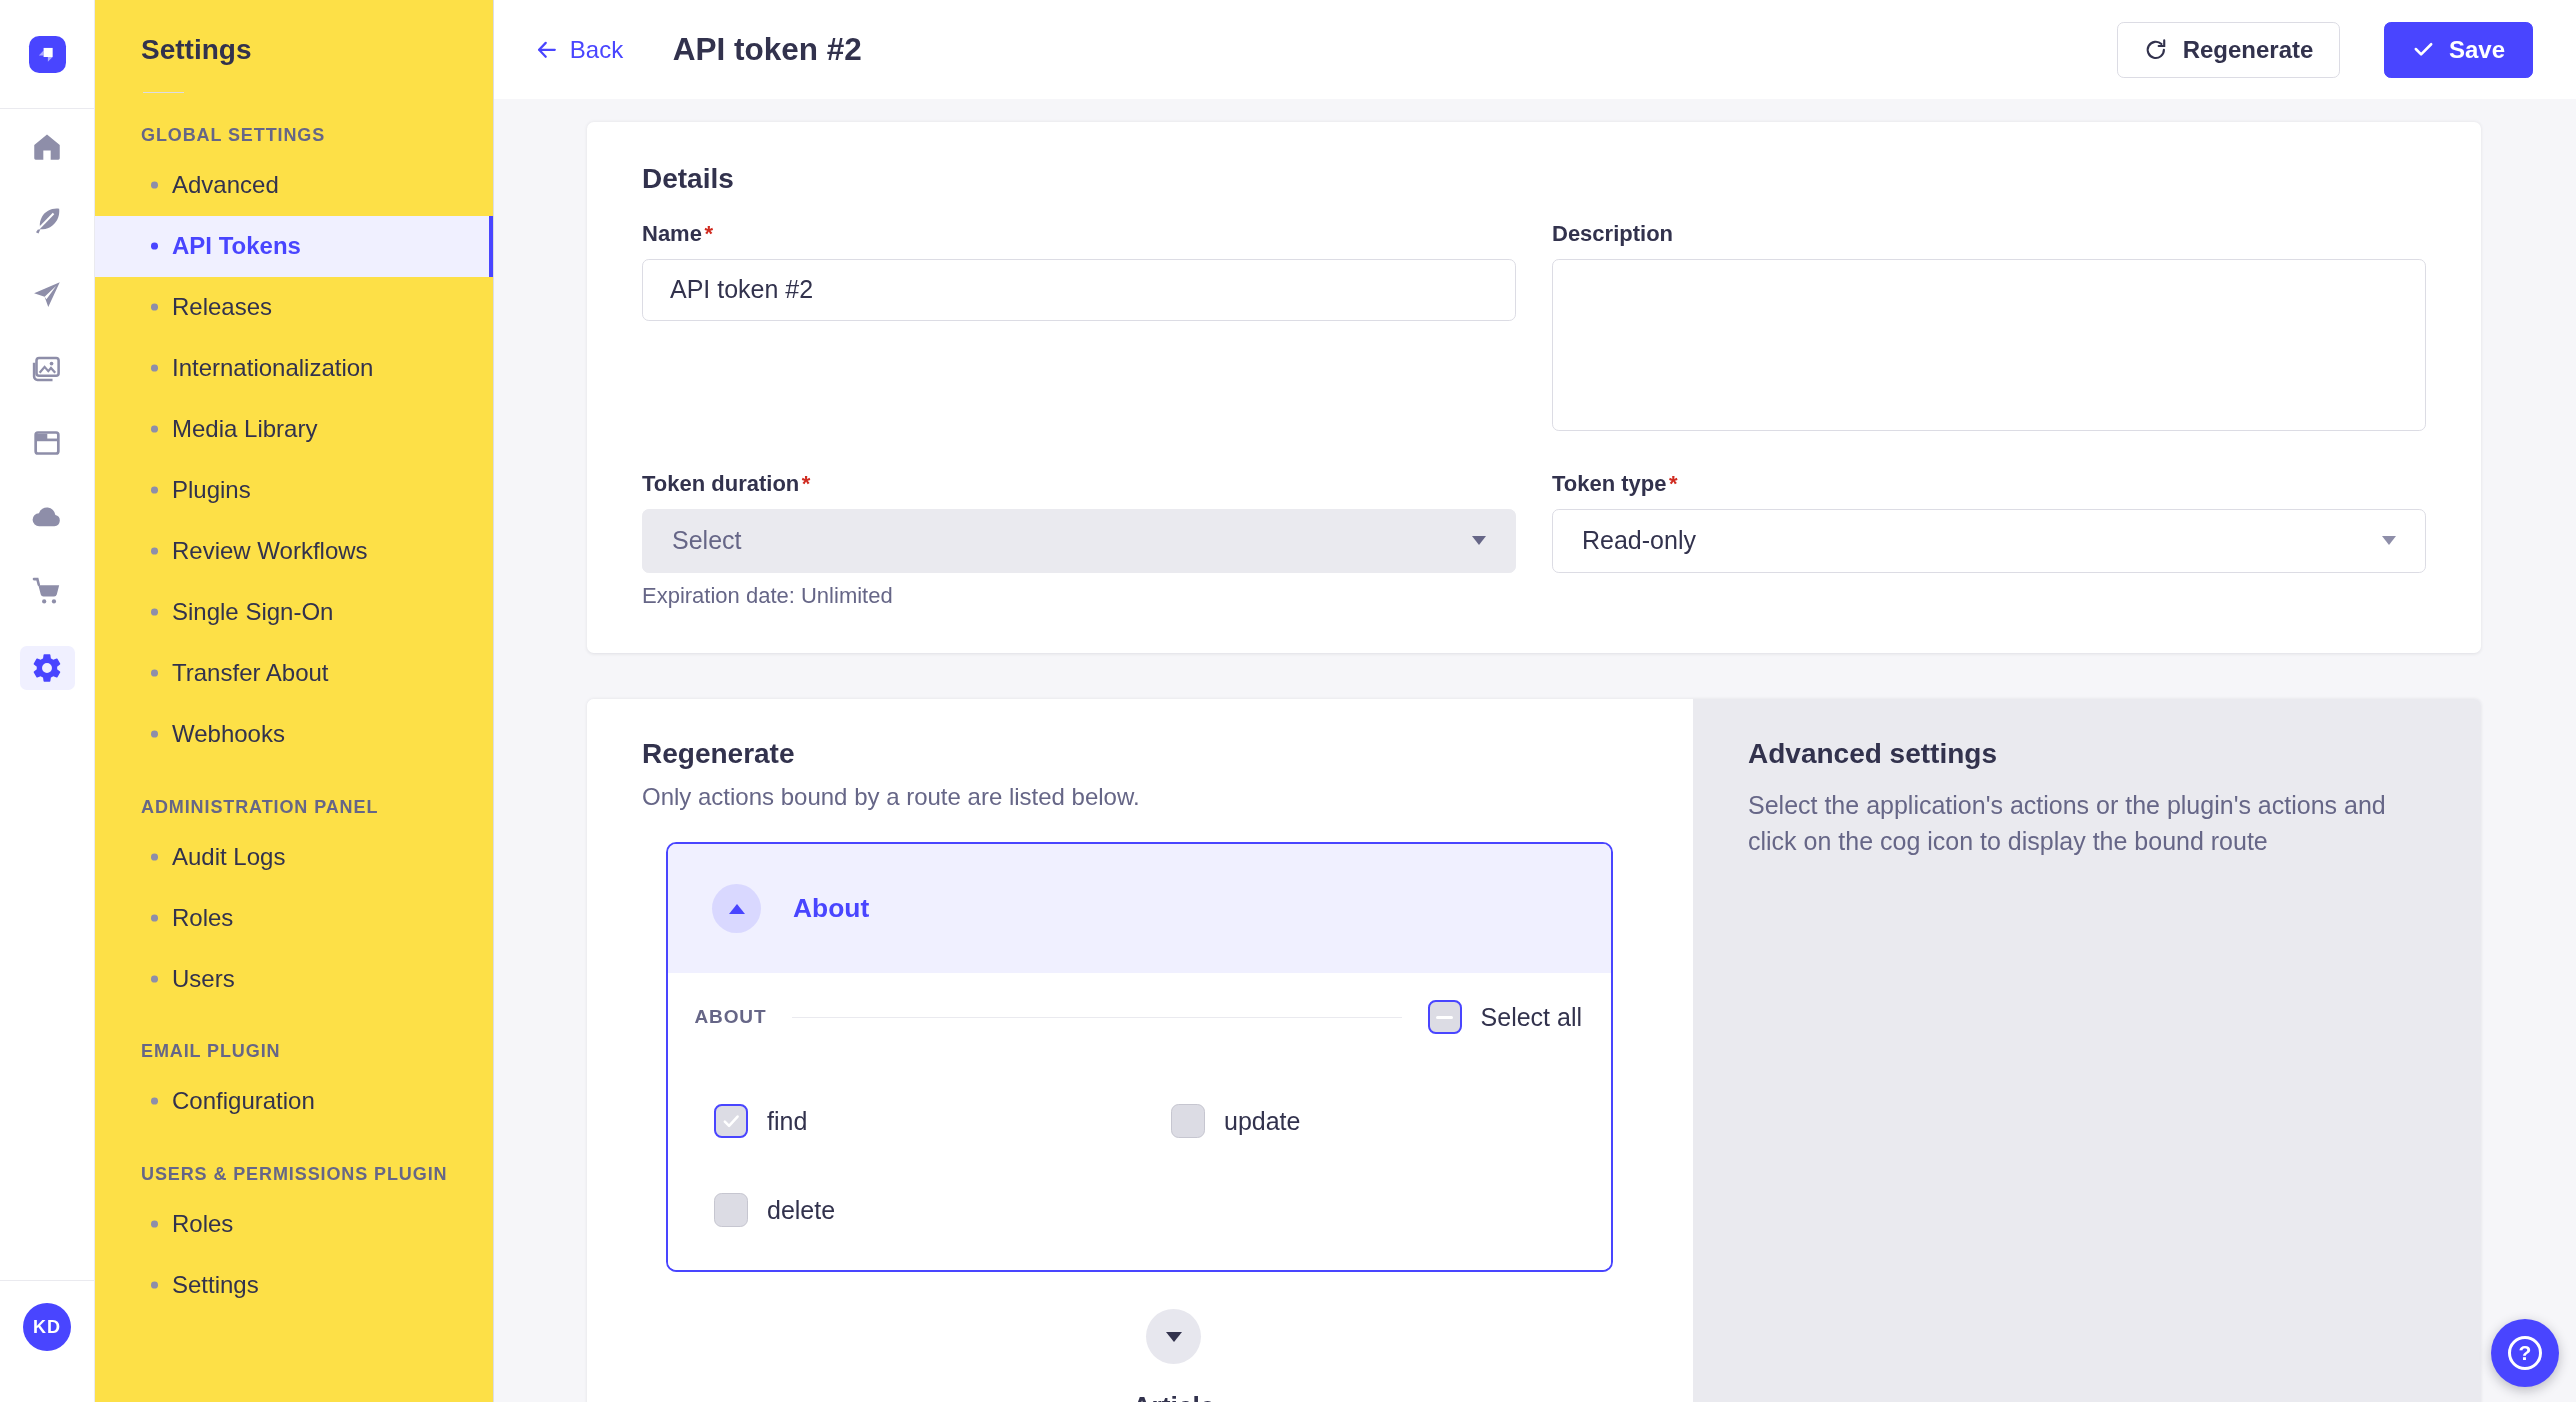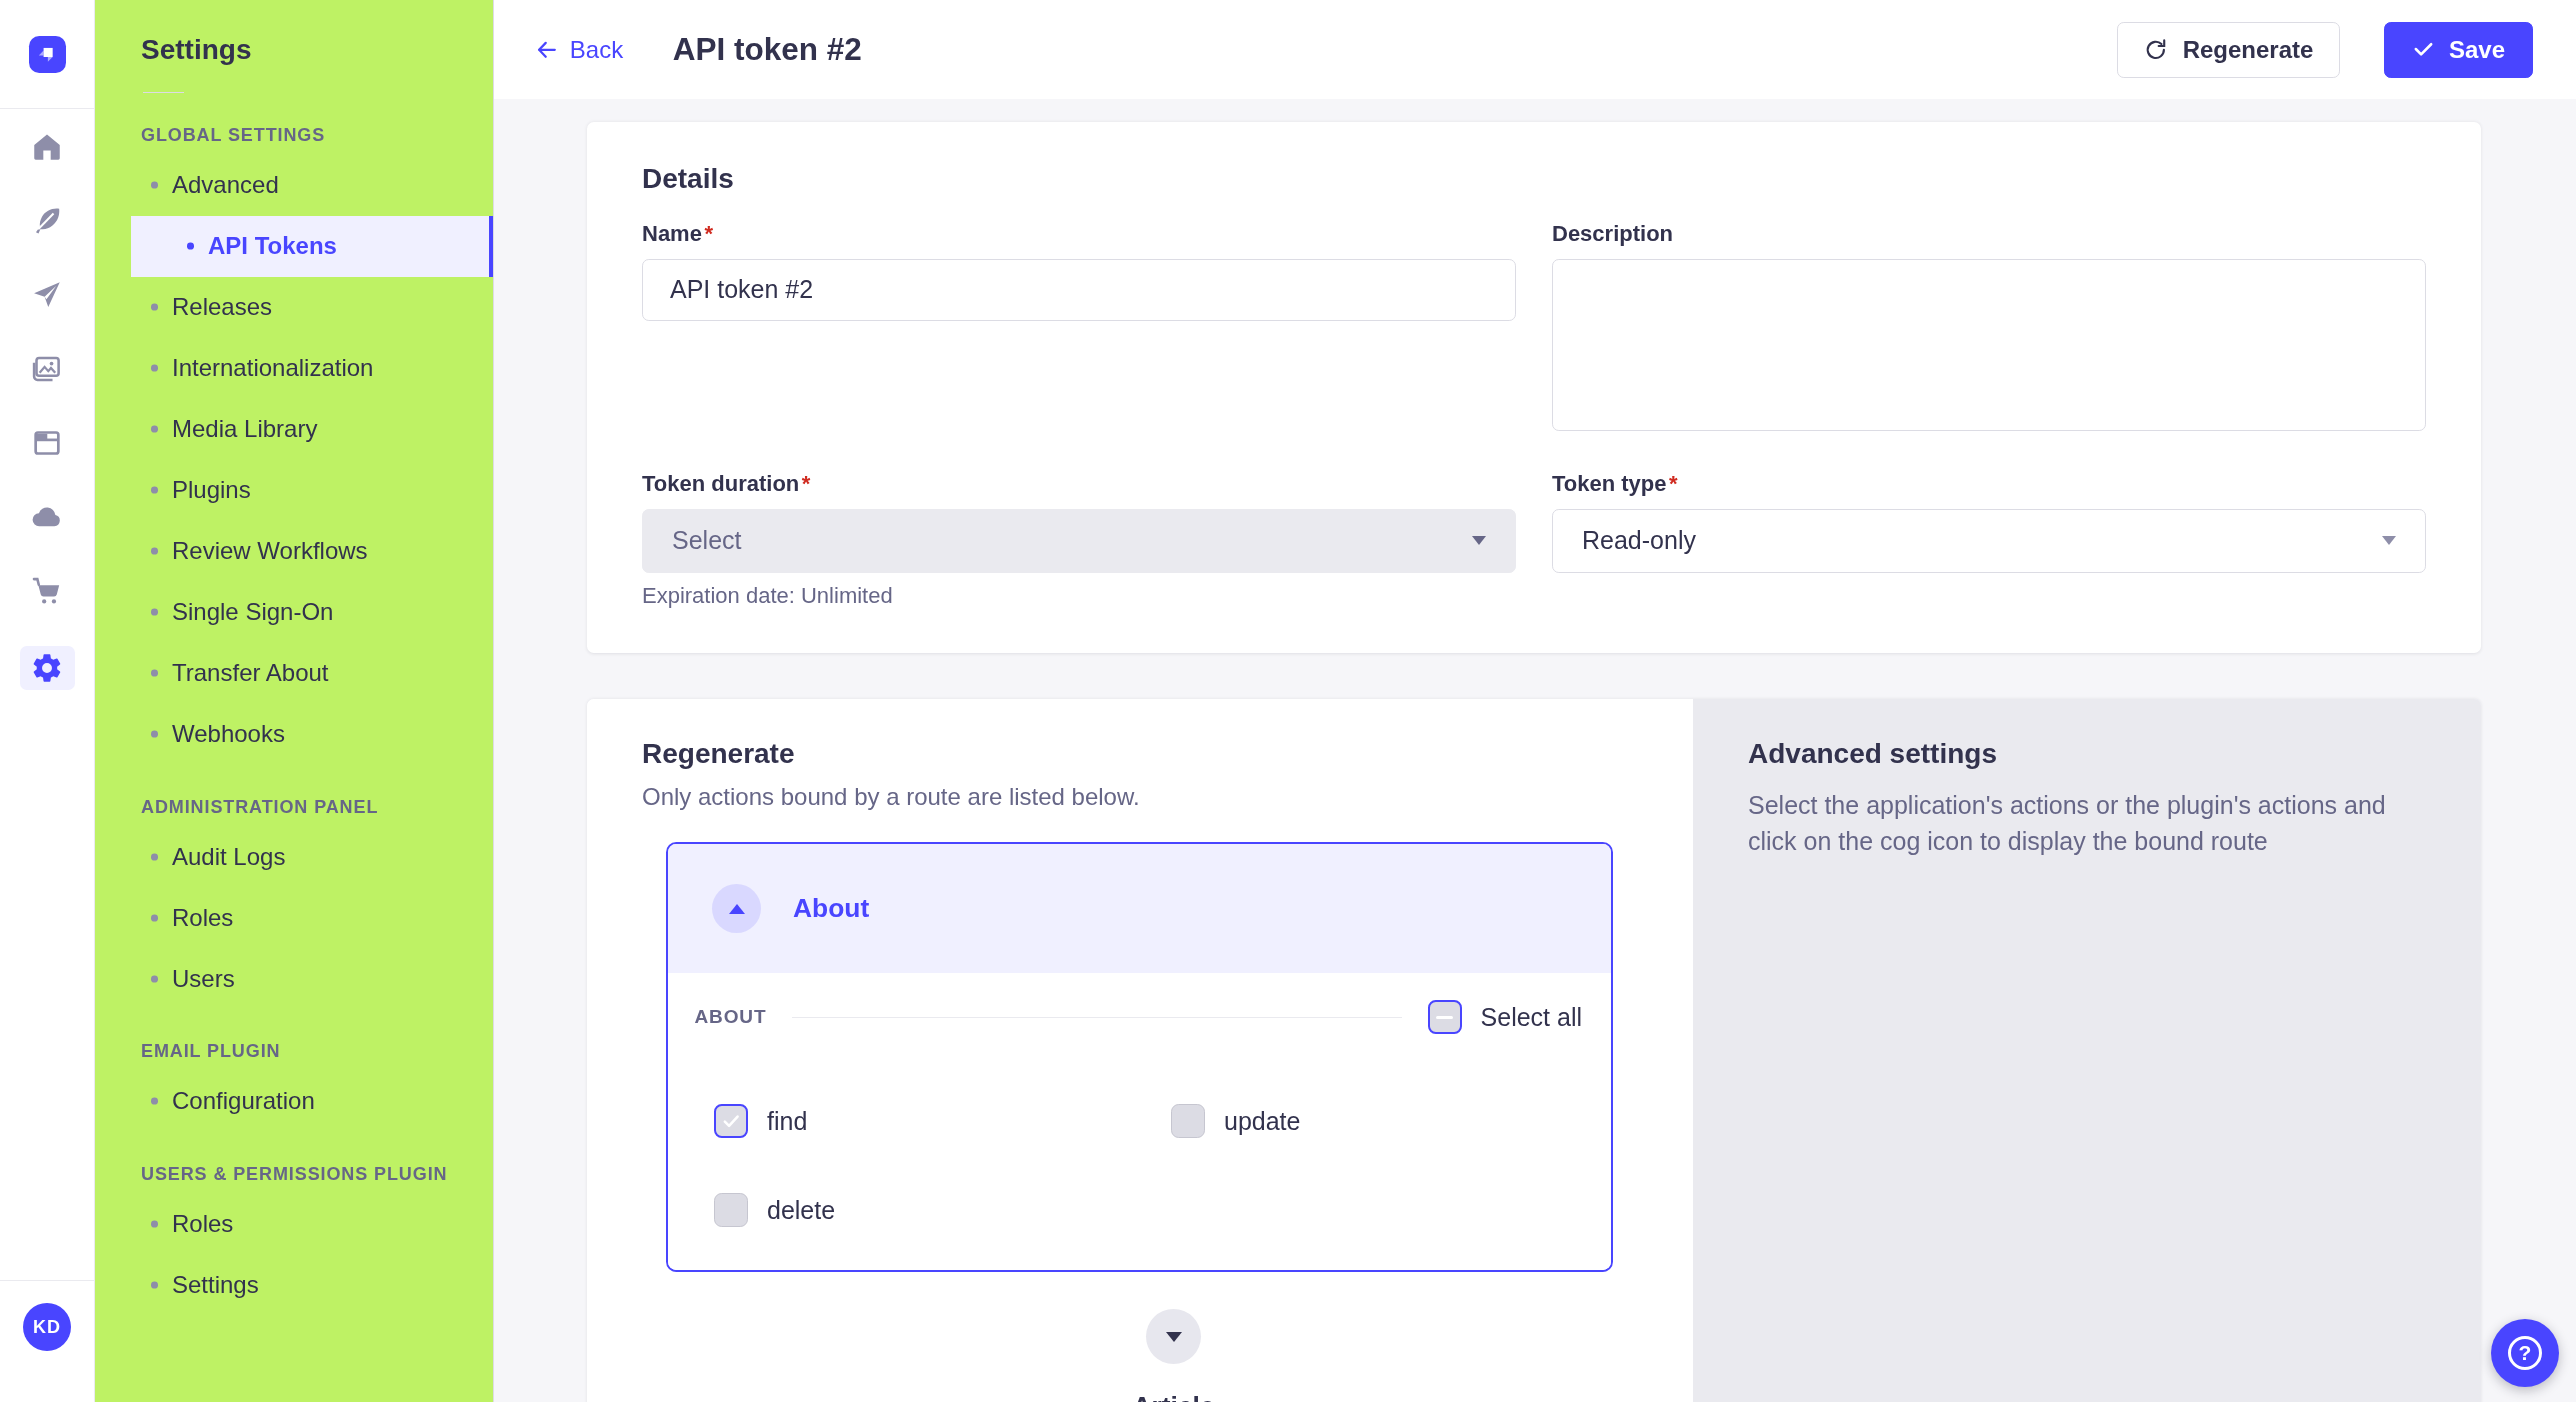--- a/index.html
+++ b/index.html
@@ -21,28 +21,28 @@
   .logo-wrap { height: 109px; width: 100%; display:flex; align-items:center; justify-content:center; border-bottom: 0.9px solid #eaeaef; }
   .logo { width: 37px; height: 37px; border-radius: 10.2px; background: #4945ff; display:flex; align-items:center; justify-content:center; cursor:pointer; }
   .rail-nav { display:flex; flex-direction:column; align-items:center; gap: 37px; margin-top: 19px; }
   .rail-btn { width: 37px; height: 37px; display:flex; align-items:center; justify-content:center; cursor:pointer; }
   .rail-btn svg { width: 34px; height: 34px; }
   .rail-btn.active { width: 55px; height: 44px; background: #f0f0ff; border-radius: 6.8px; }
   .rail-bottom { margin-top: auto; width: 100%; border-top: 0.9px solid #eaeaef; display:flex; justify-content:center; padding: 22px 0 51px; }
   .avatar { width: 48px; height: 48px; border-radius: 50%; background: #4945ff; color:#fff; font-size: 18px; font-weight: 700; letter-spacing: 0.9px; display:flex; align-items:center; justify-content:center; cursor:pointer; }
 
   
-  .sidebar { width: 399px; flex: none; background: #bef264; border-right: 0.9px solid #dcdce4; padding-top: 34px; overflow: hidden; }
+  .sidebar { width: 399px; flex: none; background: #fde047; border-right: 0.9px solid #dcdce4; padding-top: 34px; overflow: hidden; }
   .sidebar h1 { font-size: 28px; font-weight: 700; color: #32324d; margin-left: 46px; }
   .sidebar .title-divider { width: 41px; height: 1.7px; background: #dcdce4; margin: 25.6px 0 5.1px 48px; }
   .nav-section-label { font-size: 18px; font-weight: 700; letter-spacing: 0.9px; color: #666687; margin: 32px 0 8.5px 46px; }
   .nav-list { list-style: none; }
   .nav-item { position: relative; height: 61px; display:flex; align-items:center; padding-left: 77px; font-size: 24px; color: #32324d; cursor: pointer; }
   .nav-item::before { content:""; position:absolute; left: 56px; top: 50%; transform: translateY(-50%); width: 6.8px; height: 6.8px; border-radius: 50%; background: #8e8ea9; }
-  .nav-item.active { background: #f0f0ff; color: #4945ff; font-weight: 700; margin-left: 36px; }
+  .nav-item.active { background: #f0f0ff; color: #4945ff; font-weight: 700; }
   .nav-item.active::before { background: #4945ff; }
   .nav-item.active::after { content:""; position:absolute; right: 0; top: 0; width: 4.3px; height: 100%; background: #4945ff; }
 
   
   .main { flex: 1; display: flex; flex-direction: column; min-width: 0; }
   .topbar { height: 99px; background: #fff; display:flex; align-items:center; padding: 0 43px 0 40px; flex: none; gap: 24px; }
   .back-link { display:flex; align-items:center; gap: 10.2px; color:#4945ff; font-size: 24px; cursor:pointer; }
   .page-title { margin-left: 25.6px; font-size: 31.5px; font-weight: 700; color:#32324d; }
   .topbar-spacer { flex: 1; }
   .btn { height: 56px; display:flex; align-items:center; gap: 13.6px; border-radius: 6.8px; font-size: 24px; font-weight: 700; cursor: pointer; }

